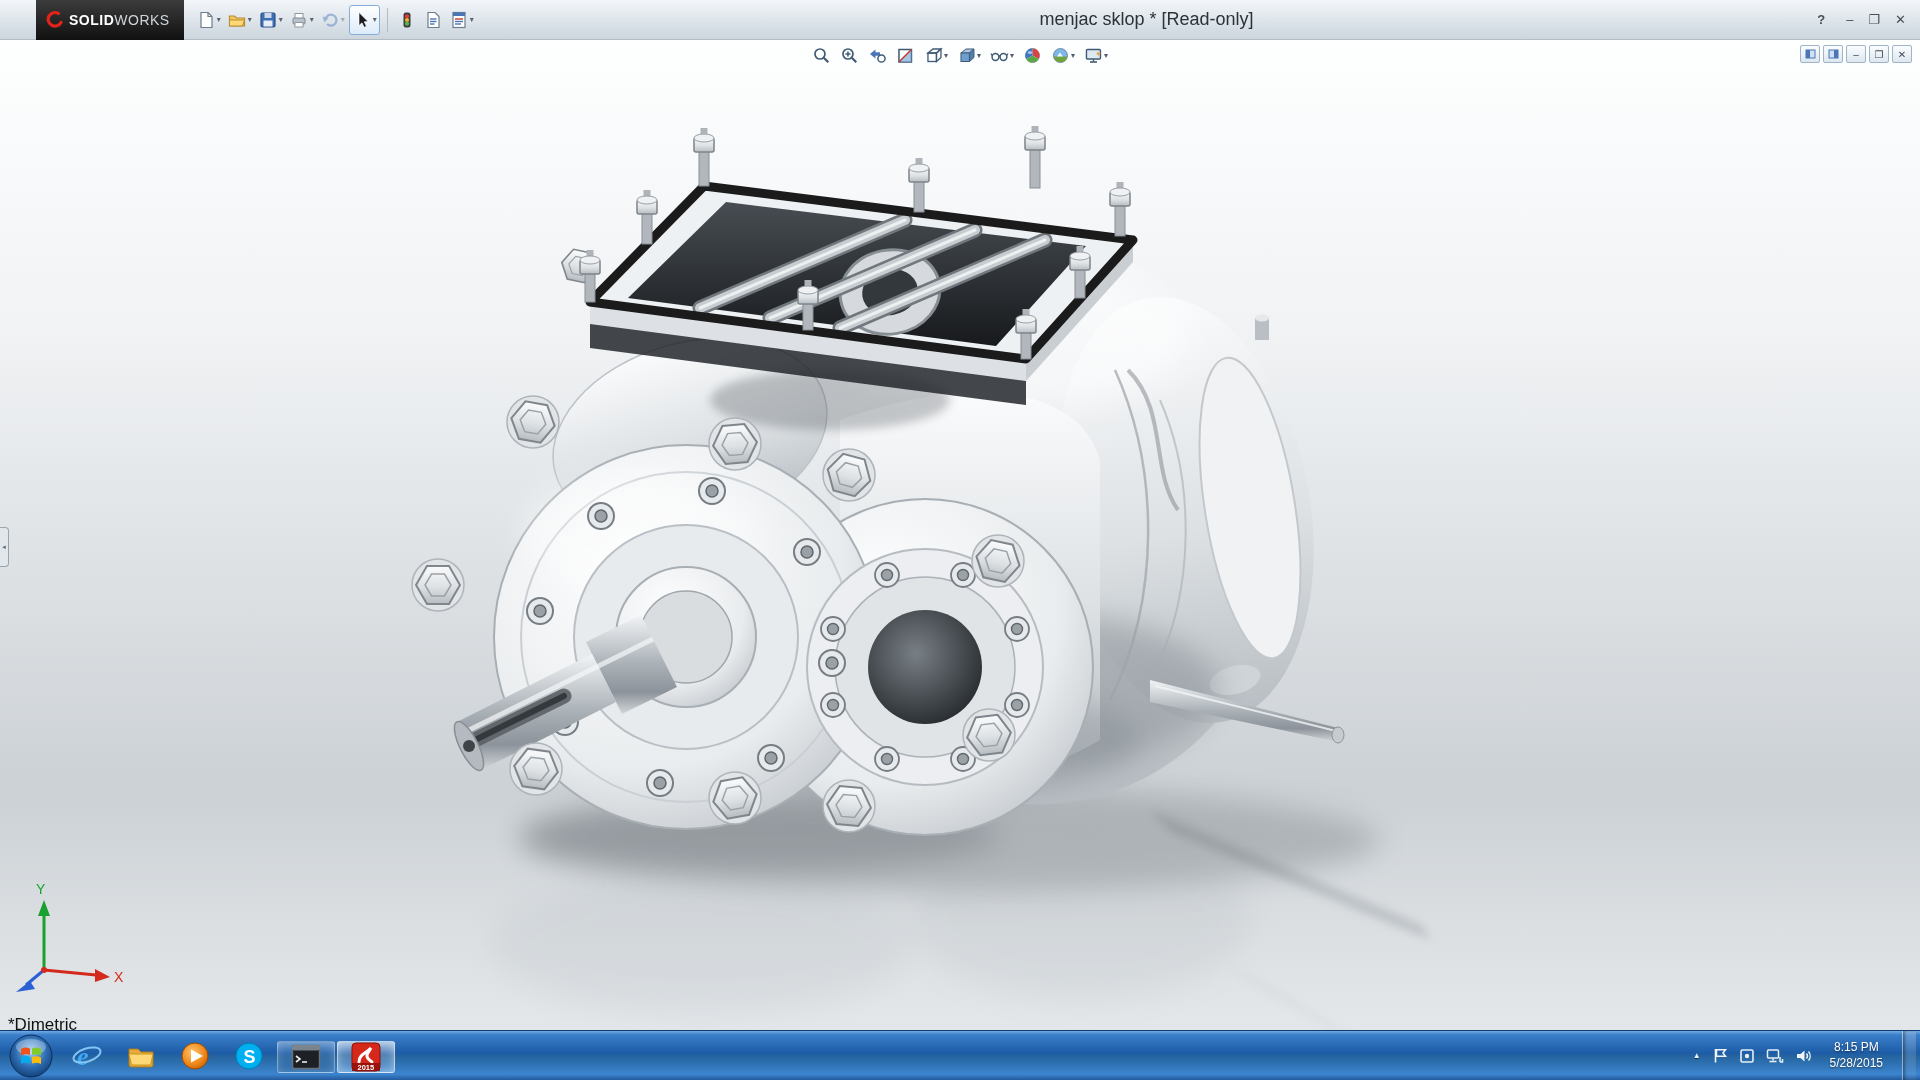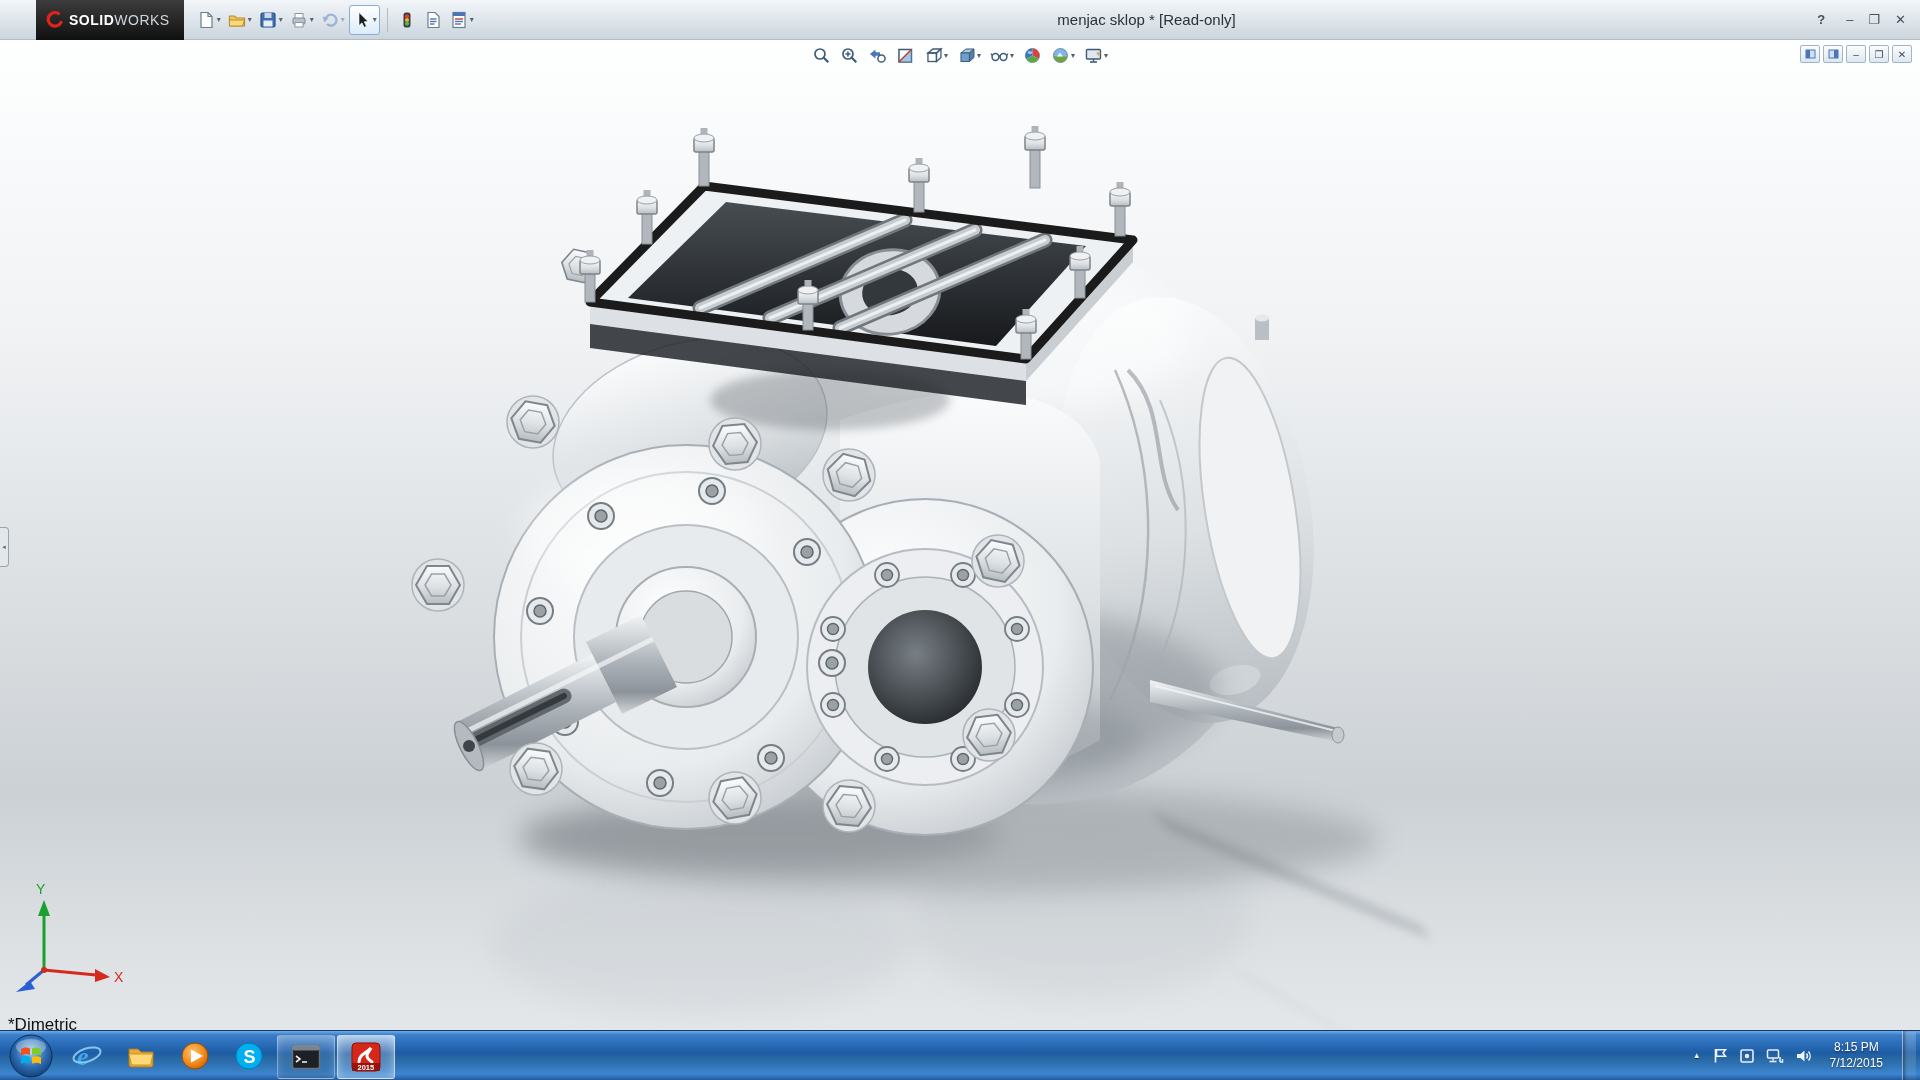--- a/index.html
+++ b/index.html
@@ -15,21 +15,21 @@
   .brand { font-size:14px; letter-spacing:.5px; color:#fff; white-space:nowrap; }
   .brand .bold { font-weight:bold; }
   .brand .light { font-weight:normal; color:#cfd6dc; }
   .main-toolbar { display:flex; align-items:center; gap:2px; padding-left:10px; }
   .tbtn { height:30px; display:flex; align-items:center; padding:0 2px; border-radius:3px; cursor:default; }
   .tbtn svg { display:block; }
   .caret { font-size:8px; color:#5a6570; margin-left:1px; }
   .tbtn.pressed { border:1px solid #86aed6; background:linear-gradient(#ffffff,#dcebfa); }
   .tbtn.disabled { opacity:.45; }
   .tb-sep { width:1px; height:24px; background:#b4bcc4; margin:0 5px; }
-  .title-text { flex:1; text-align:center; font-size:15px; color:#2b3238; white-space:nowrap; }
+  .title-text { flex:1; text-align:center; font-size:18px; color:#2b3238; white-space:nowrap; }
   .win-controls { display:flex; align-items:center; gap:15px; padding-right:14px; font-size:13px; color:#474f57; }
   .win-controls .wbtn { cursor:default; line-height:1; }
   .win-controls .help { margin-right:6px; font-weight:bold; }
 
   
   .viewport { position:absolute; top:40px; left:0; right:0; bottom:50px; overflow:hidden;
     background:linear-gradient(#feffff 0%, #f0f2f4 30%, #ccd1d5 76%, #dde1e4 92%, #e3e7ea 100%); }
   .model-svg { position:absolute; inset:0; width:1920px; height:990px; }
 
   .headsup { position:absolute; top:5px; left:50%; transform:translateX(-50%);
@@ -50,21 +50,21 @@
   .triad-svg { position:absolute; left:6px; bottom:32px; z-index:5; }
   .view-label { position:absolute; left:8px; bottom:-5px; font-size:17px; color:#111; z-index:5; }
 
   
   .taskbar { position:absolute; bottom:0; left:0; right:0; height:50px;
     background:linear-gradient(#71abe2 0%, #3a7ec9 8%, #1d5ca6 45%, #25649f 52%, #3c85cf 88%, #235a9b 100%);
     border-top:1px solid #0d3a73; display:flex; align-items:center; z-index:40; }
   .start-orb { width:46px; height:46px; margin:0 6px 0 8px; display:flex; align-items:center; justify-content:center; }
   .task-btn { width:54px; height:50px; display:flex; align-items:center; justify-content:center; position:relative; }
   .task-btn svg { display:block; }
-  .task-btn.open { height:44px; width:58px; margin:3px 1px 0 1px; border:1px solid rgba(255,255,255,.38); border-radius:3px;
+  .task-btn.open { height:32px; width:58px; margin:3px 1px 0 1px; border:1px solid rgba(255,255,255,.38); border-radius:3px;
     background:linear-gradient(rgba(255,255,255,.28), rgba(255,255,255,.08) 45%, rgba(0,0,0,.12));
     box-shadow:inset 0 0 8px rgba(255,255,255,.22); }
   .task-btn.active { background:linear-gradient(rgba(255,255,255,.55), rgba(255,255,255,.22) 45%, rgba(150,195,235,.35));
     box-shadow:inset 0 0 10px rgba(255,255,255,.45); border-color:rgba(255,255,255,.6); }
   .tray { margin-left:auto; display:flex; align-items:center; gap:11px; height:100%; padding-right:4px; }
   .tray-chevron { font-size:8px; color:#eaf1f8; text-shadow:0 1px 1px rgba(0,0,0,.5); }
   .tray svg { display:block; }
   .clock { text-align:center; color:#fff; font-size:12px; line-height:1.3; margin:0 8px 0 6px;
     text-shadow:0 1px 2px rgba(0,0,0,.55); white-space:nowrap; }
   .show-desktop { width:14px; height:50px; border-left:1px solid rgba(255,255,255,.4);
@@ -581,18 +581,18 @@
         <line x1="3.5" y1="13.5" x2="10.5" y2="13.5" stroke="#e8eef4" stroke-width="1.6"></line>
         <path d="M14 9 v5 M14 14 h2.5 v-3" fill="none" stroke="#e8eef4" stroke-width="1.5"></path>
       </svg>
       <svg width="18" height="16" viewBox="0 0 18 16">
         <polygon points="2,6 5.5,6 9.5,2.5 9.5,13.5 5.5,10 2,10" fill="#eef4f9"></polygon>
         <path d="M11.5 5.5 a4 4 0 0 1 0 5" fill="none" stroke="#eef4f9" stroke-width="1.4"></path>
         <path d="M13.5 3.5 a7 7 0 0 1 0 9" fill="none" stroke="#eef4f9" stroke-width="1.4"></path>
       </svg>
       <div class="clock">
         <div>8:15 PM</div>
-        <div>7/12/2015</div>
+        <div>5/28/2015</div>
       </div>
       <div class="show-desktop"></div>
     </div>
   </footer>
 </div>
 
 </body></html>

